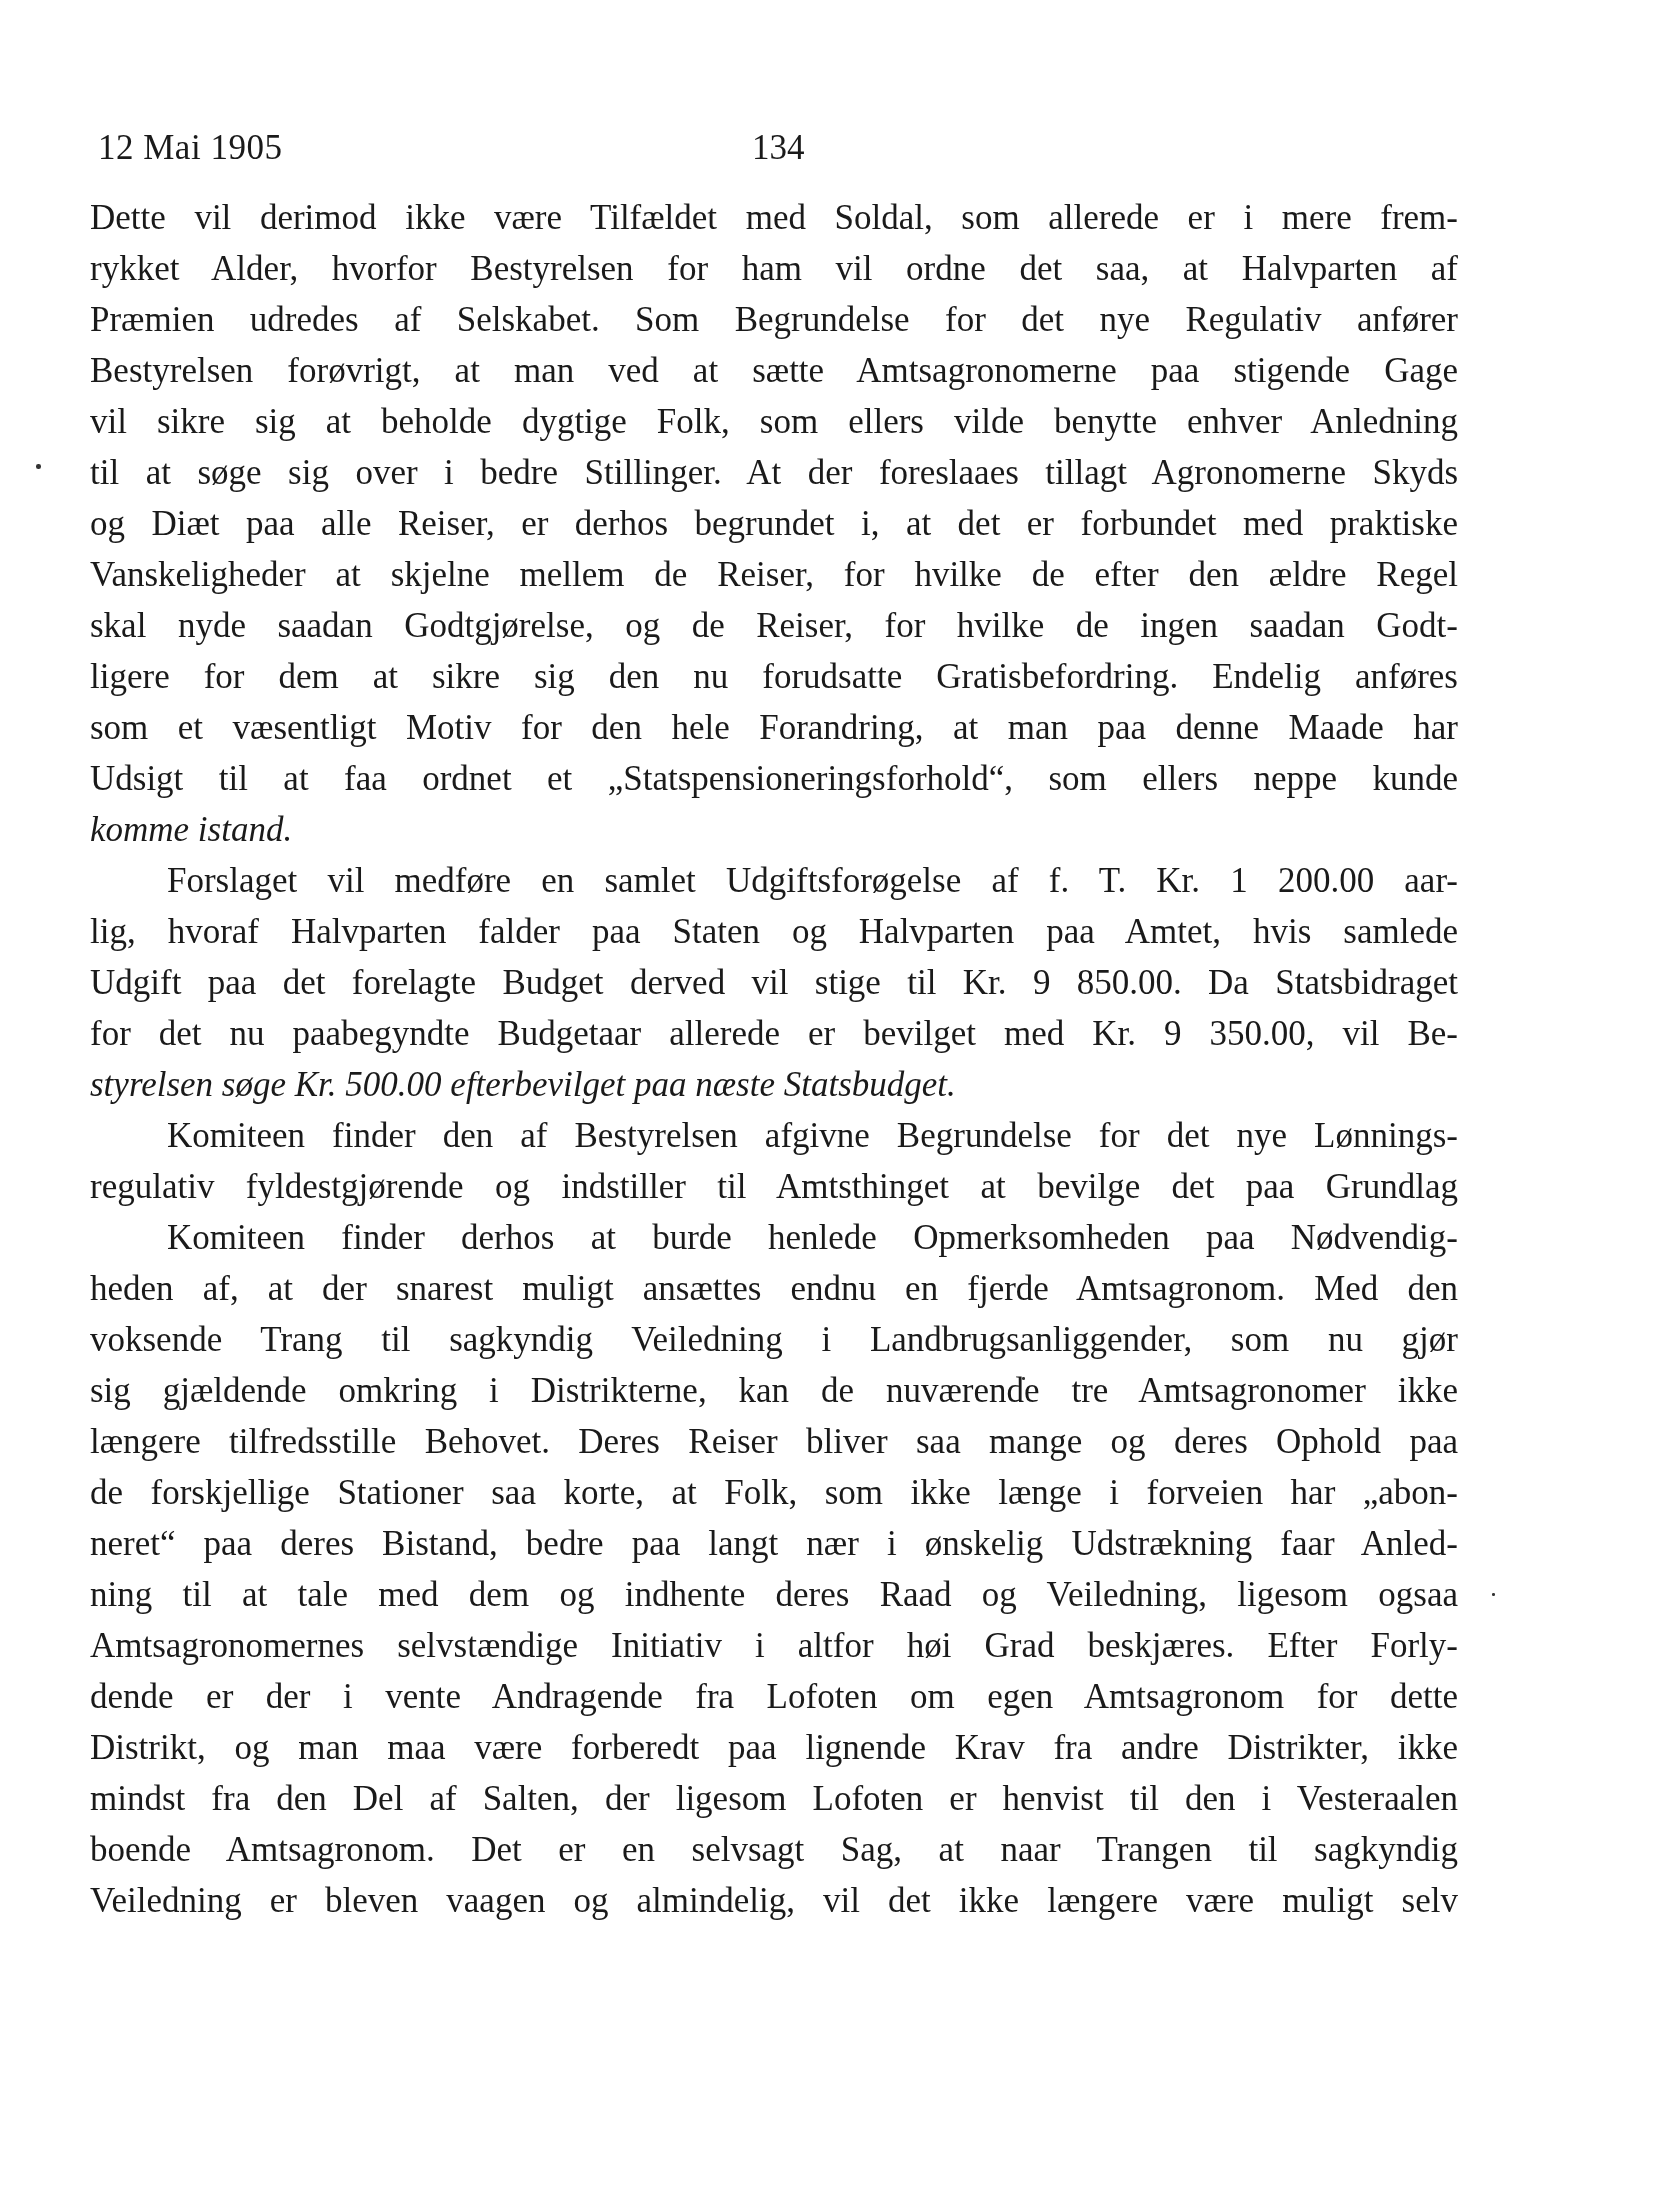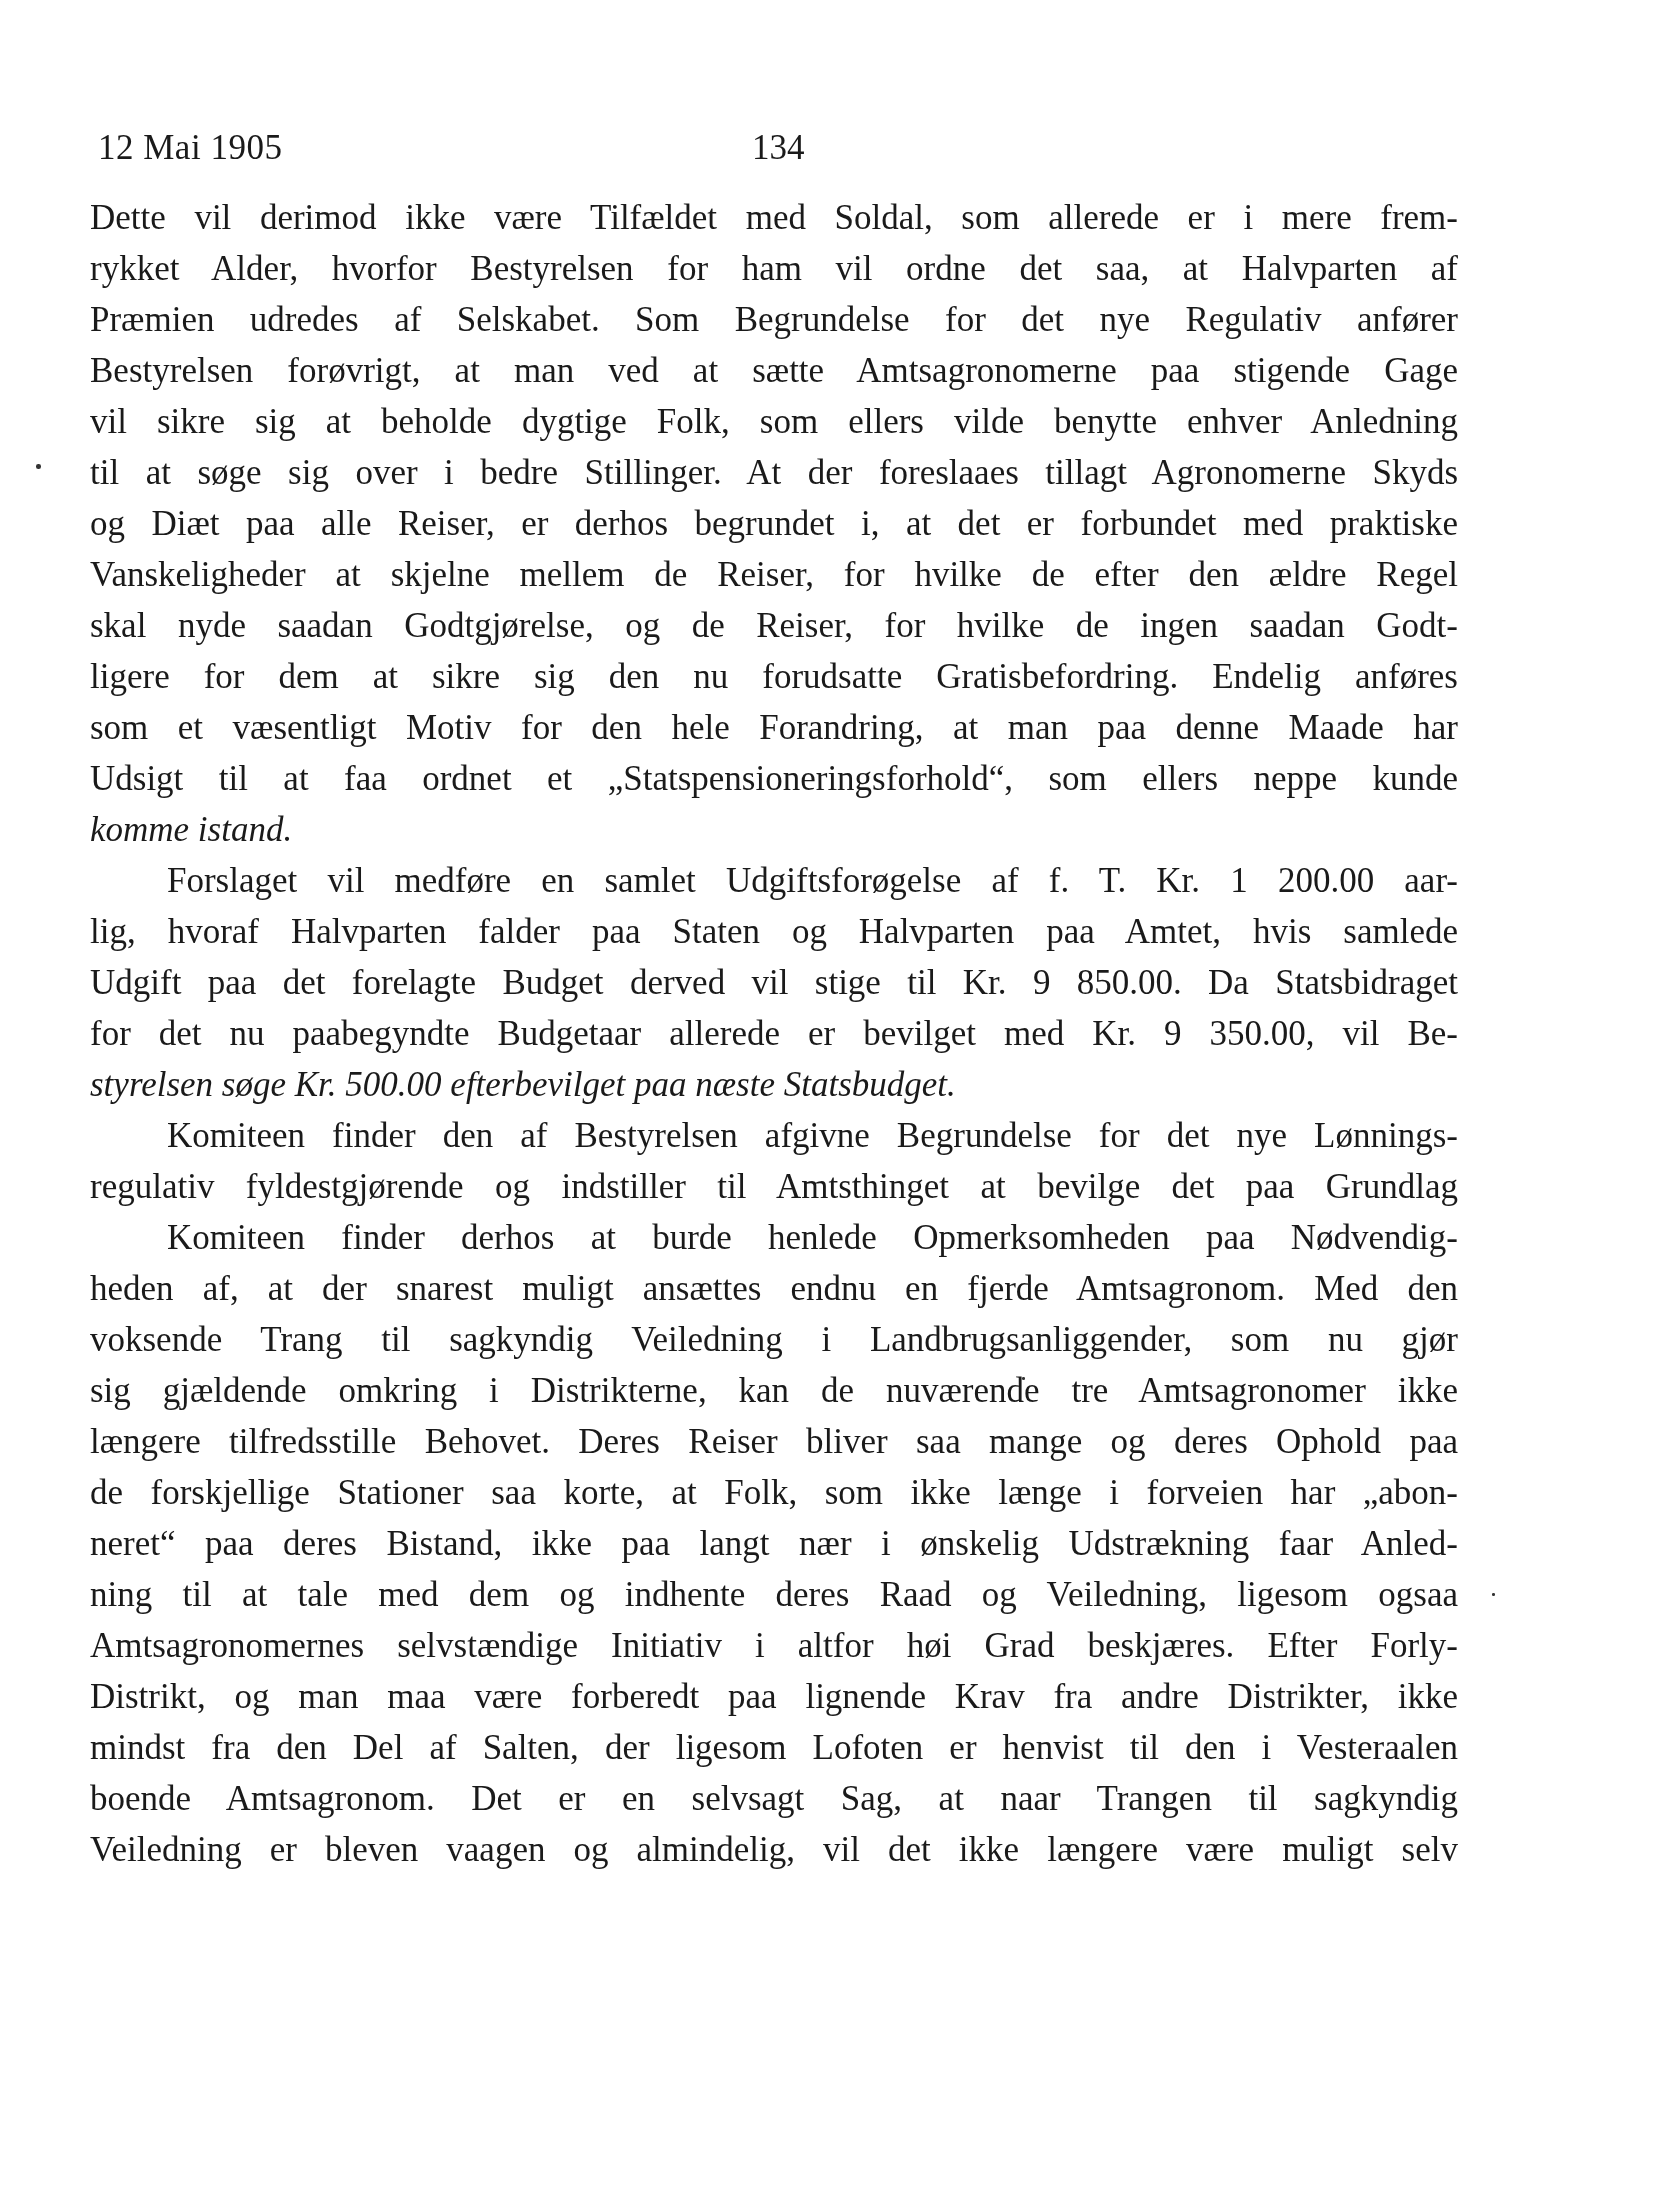--- a/index.html
+++ b/index.html
@@ -106,23 +106,24 @@
     <span class="line">regulativ fyldestgjørende og indstiller til Amtsthinget at bevilge det paa Grundlag</span>
   </div>
 
   <div class="paragraph">
     <span class="line indent">Komiteen finder derhos at burde henlede Opmerksomheden paa Nødvendig-</span>
     <span class="line">heden af, at der snarest muligt ansættes endnu en fjerde Amtsagronom. Med den</span>
     <span class="line">voksende Trang til sagkyndig Veiledning i Landbrugsanliggender, som nu gjør</span>
     <span class="line">sig gjældende omkring i Distrikterne, kan de nuværende tre Amtsagronomer ikke</span>
     <span class="line">længere tilfredsstille Behovet. Deres Reiser bliver saa mange og deres Ophold paa</span>
     <span class="line">de forskjellige Stationer saa korte, at Folk, som ikke længe i forveien har „abon-</span>
-    <span class="line">neret“ paa deres Bistand, ikke paa langt nær i ønskelig Udstrækning faar Anled-</span>
+    <span class="line">neret“ paa deres Bistand, bedre paa langt nær i ønskelig Udstrækning faar Anled-</span>
     <span class="line">ning til at tale med dem og indhente deres Raad og Veiledning, ligesom ogsaa</span>
     <span class="line">Amtsagronomernes selvstændige Initiativ i altfor høi Grad beskjæres. Efter Forly-</span>
+    <span class="line">dende er der i vente Andragende fra Lofoten om egen Amtsagronom for dette</span>
     <span class="line">Distrikt, og man maa være forberedt paa lignende Krav fra andre Distrikter, ikke</span>
     <span class="line">mindst fra den Del af Salten, der ligesom Lofoten er henvist til den i Vesteraalen</span>
     <span class="line">boende Amtsagronom. Det er en selvsagt Sag, at naar Trangen til sagkyndig</span>
     <span class="line">Veiledning er bleven vaagen og almindelig, vil det ikke længere være muligt selv</span>
   </div>
 </main>
 
 <span class="artifact" style="left:36px; top:464px;"></span>
 <span class="artifact" style="left:1492px; top:1593px; width:2.7px; height:2.7px;"></span>
 <span class="artifact" style="left:1022px; top:1377px; width:2.7px; height:2.7px;"></span>

